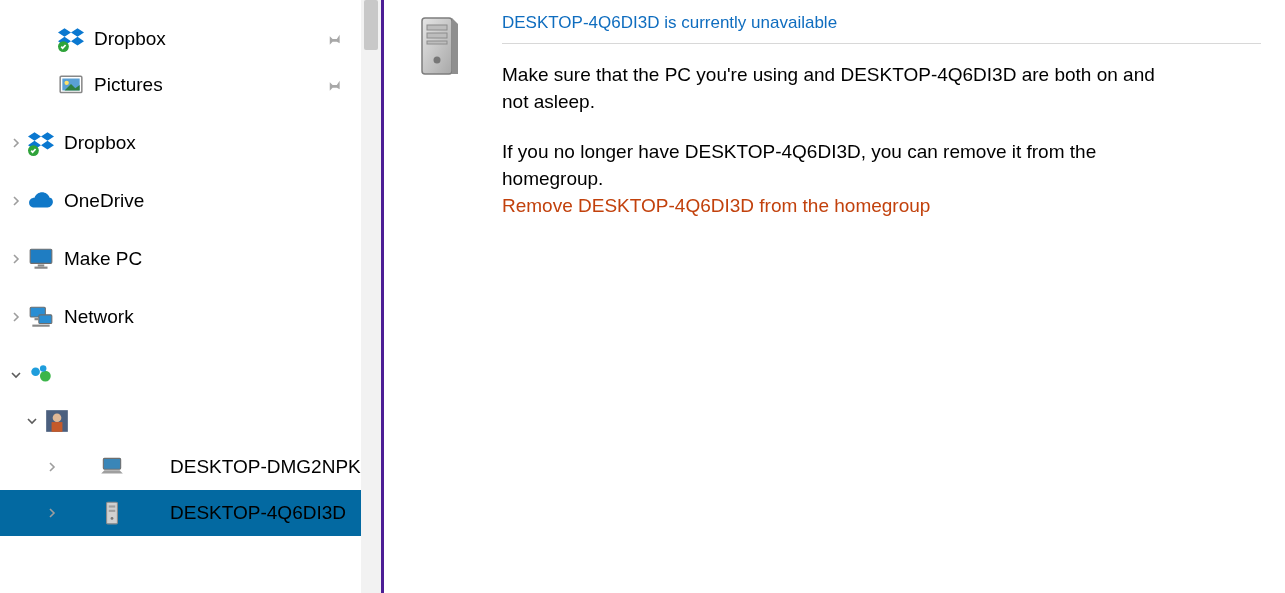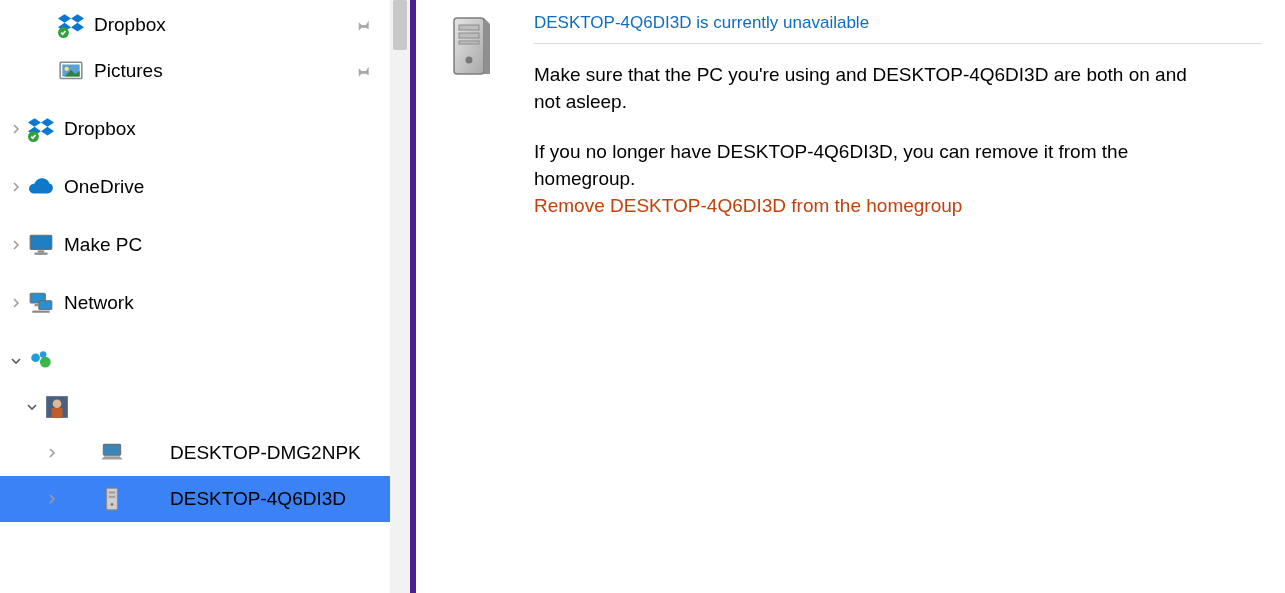--- a/index.html
+++ b/index.html
@@ -13,26 +13,26 @@
     background: #fff;
     overflow: hidden;
   }
   .app {
     display: flex;
     width: 100%;
     height: 100%;
   }
   
   .sidebar {
-    width: 416px;
+    width: 384px;
     height: 100%;
     box-sizing: border-box;
-    padding-top: 2px;
+    padding-top: 16px;
     position: relative;
-    border-right: 6px solid #4c1d95;
+    border-right: 3px solid #4c1d95;
     overflow: hidden;
   }
   .sidebar-scroll {
     position: absolute;
     right: 0;
     top: 0;
     width: 20px;
     height: 100%;
     background: #f2f2f2;
   }
@@ -49,21 +49,21 @@
     display: flex;
     align-items: center;
     height: 46px;
     padding-left: 6px;
     padding-right: 28px;
     box-sizing: border-box;
     cursor: pointer;
     white-space: nowrap;
   }
   .nav-item.selected {
-    background: #3b82f6;
+    background: #0369a1;
   }
   .indent-0 { padding-left: 6px; }
   .indent-1 .chev { margin-left: 0px; }
   .indent-0 .chev { margin-left: 0px; }
   .indent-1 { padding-left: 22px; }
   .indent-2 { padding-left: 42px; gap: 35px; }
 
   .chev {
     width: 20px;
     height: 20px;

